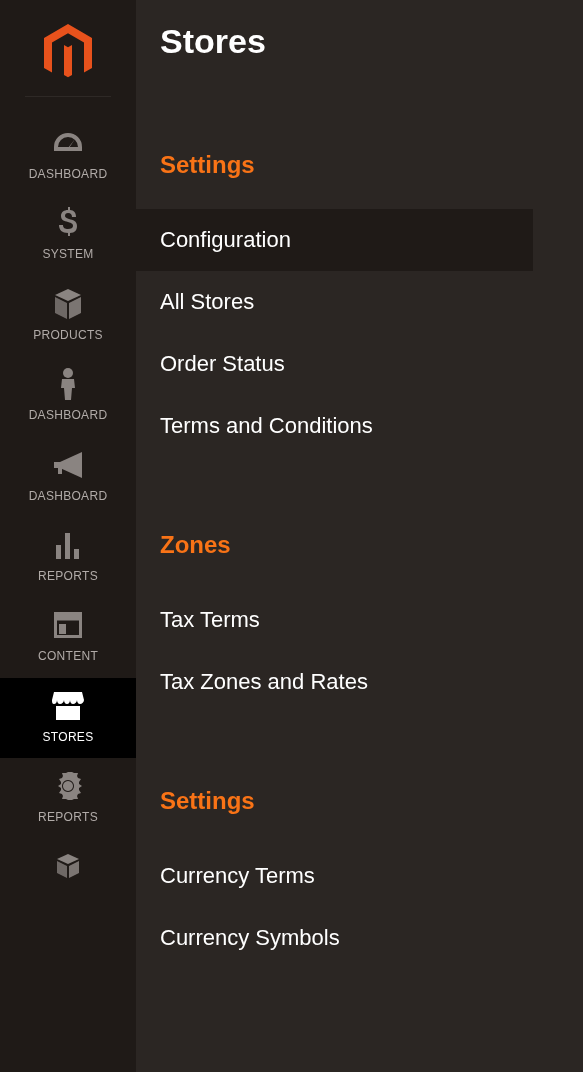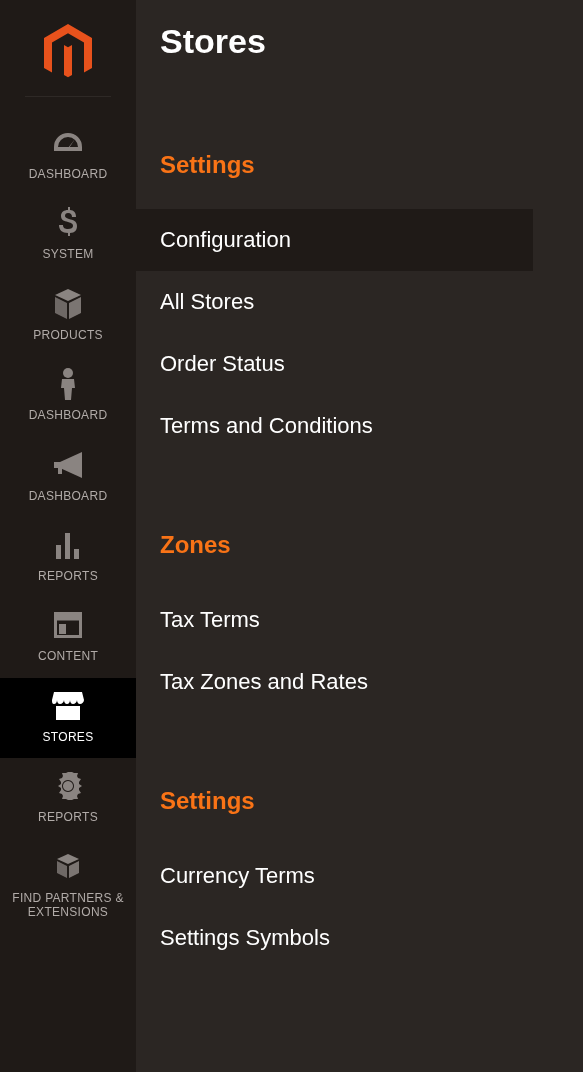--- a/index.html
+++ b/index.html
@@ -209,21 +209,20 @@
   </div>
 
   <div class="nav-item">
     <span class="nav-icon">
       <svg width="30" height="26" viewBox="0 0 30 26">
         <polygon fill="#8a8481" points="15,0 26,5 15,10 4,5"></polygon>
         <polygon fill="#6e6865" points="4,7 14,12 14,24 4,19"></polygon>
         <polygon fill="#7b7572" points="26,7 16,12 16,24 26,19"></polygon>
       </svg>
     </span>
-    <span class="nav-label">FIND PARTNERS &amp; EXTENSIONS</span>
   </div>
 
 </nav>
 
 <section class="flyout">
 
   <h1 class="flyout-title">Stores</h1>
 
   <h2 class="section-heading">Settings</h2>
   <a class="menu-link highlighted">Configuration</a>
@@ -234,15 +233,15 @@
   <div class="section-gap"></div>
 
   <h2 class="section-heading">Zones</h2>
   <a class="menu-link">Tax Terms</a>
   <a class="menu-link">Tax Zones and Rates</a>
 
   <div class="section-gap"></div>
 
   <h2 class="section-heading">Settings</h2>
   <a class="menu-link">Currency Terms</a>
-  <a class="menu-link">Settings Symbols</a>
+  <a class="menu-link">Currency Symbols</a>
 
 </section>
 
 </body></html>

